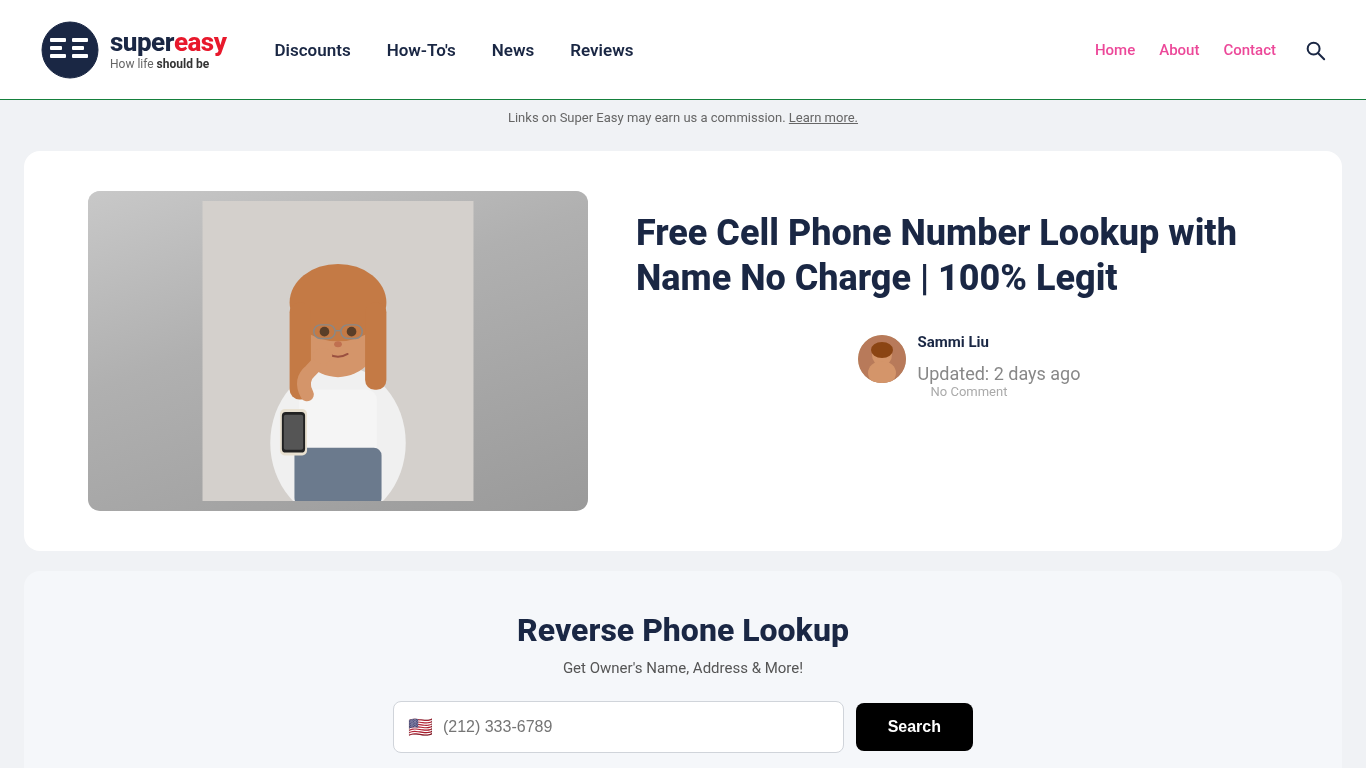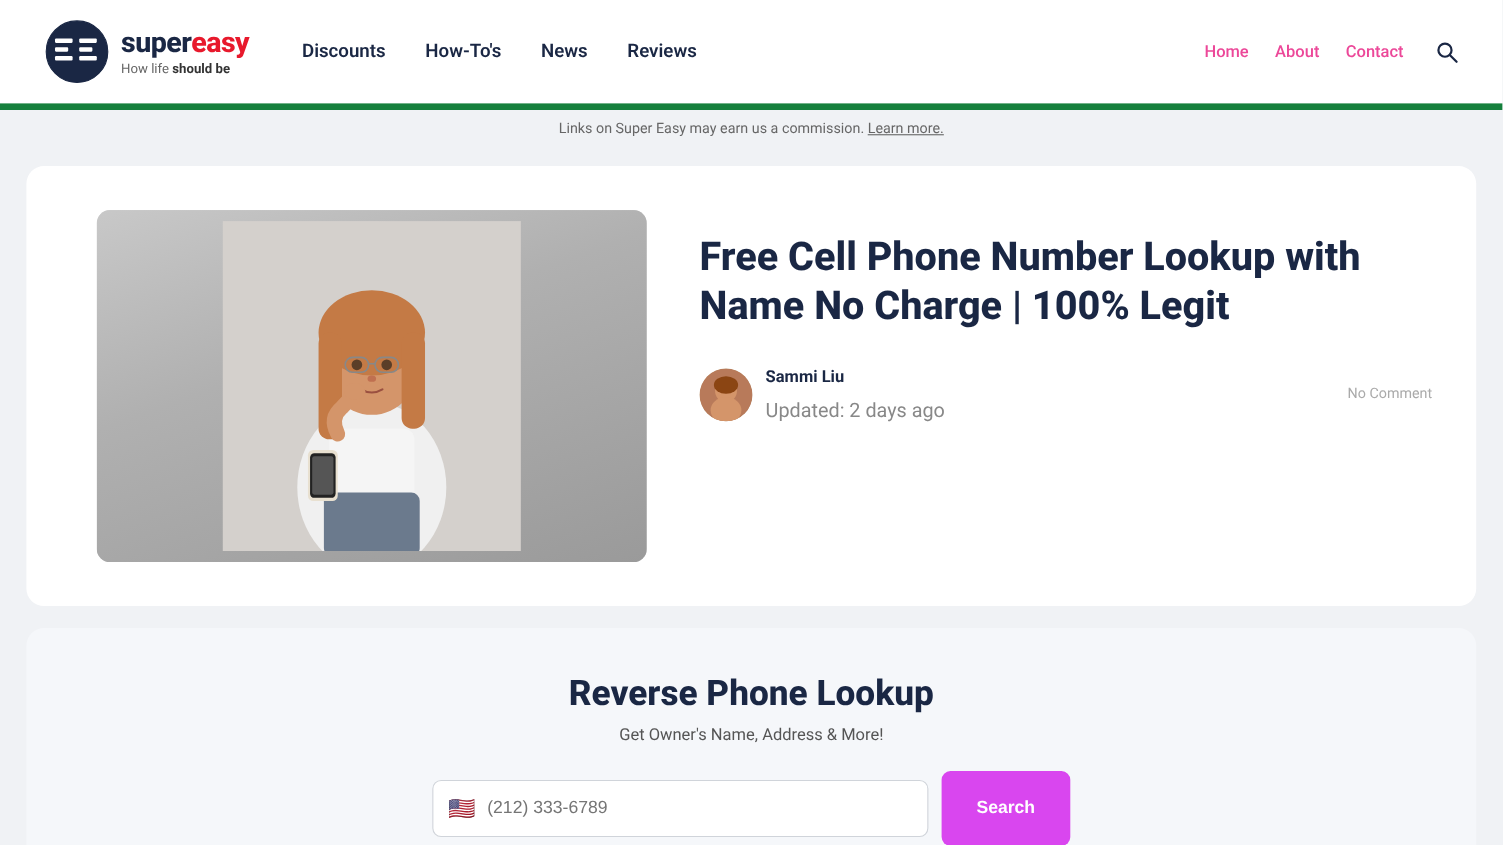--- a/index.html
+++ b/index.html
@@ -5,21 +5,21 @@
     * { margin: 0; padding: 0; box-sizing: border-box; }
     body {
       font-family: -apple-system, BlinkMacSystemFont, 'Segoe UI', Roboto, sans-serif;
       background: #f0f2f5;
       min-height: 768px;
     }
 
     
     .header {
       background: #fff;
-      border-bottom: 6px solid #15803d;
+      border-bottom: 1px solid #15803d;
       padding: 0 40px;
       display: flex;
       align-items: center;
       justify-content: space-between;
       height: 100px;
     }
     .header-left {
       display: flex;
       align-items: center;
       gap: 48px;
@@ -170,20 +170,21 @@
       font-weight: 800;
       color: #1a2744;
       line-height: 1.25;
       margin-bottom: 32px;
     }
 
     .author-row {
       display: flex;
       align-items: center;
       justify-content: space-between;
+      flex-direction: column;
     }
 
     .author-info {
       display: flex;
       align-items: center;
       gap: 12px;
     }
 
     .author-avatar {
       width: 48px;
@@ -274,25 +275,25 @@
     .phone-input {
       border: none;
       outline: none;
       font-size: 16px;
       color: #666;
       flex: 1;
       background: transparent;
     }
 
     .search-btn {
-      background: #d946ef;
+      background: #000000;
       color: #fff;
       border: none;
       border-radius: 8px;
-      height: 68px;
+      height: 48px;
       padding: 0 32px;
       font-size: 16px;
       font-weight: 700;
       cursor: pointer;
       white-space: nowrap;
     }
   </style>
 </head>
 <body>
 

